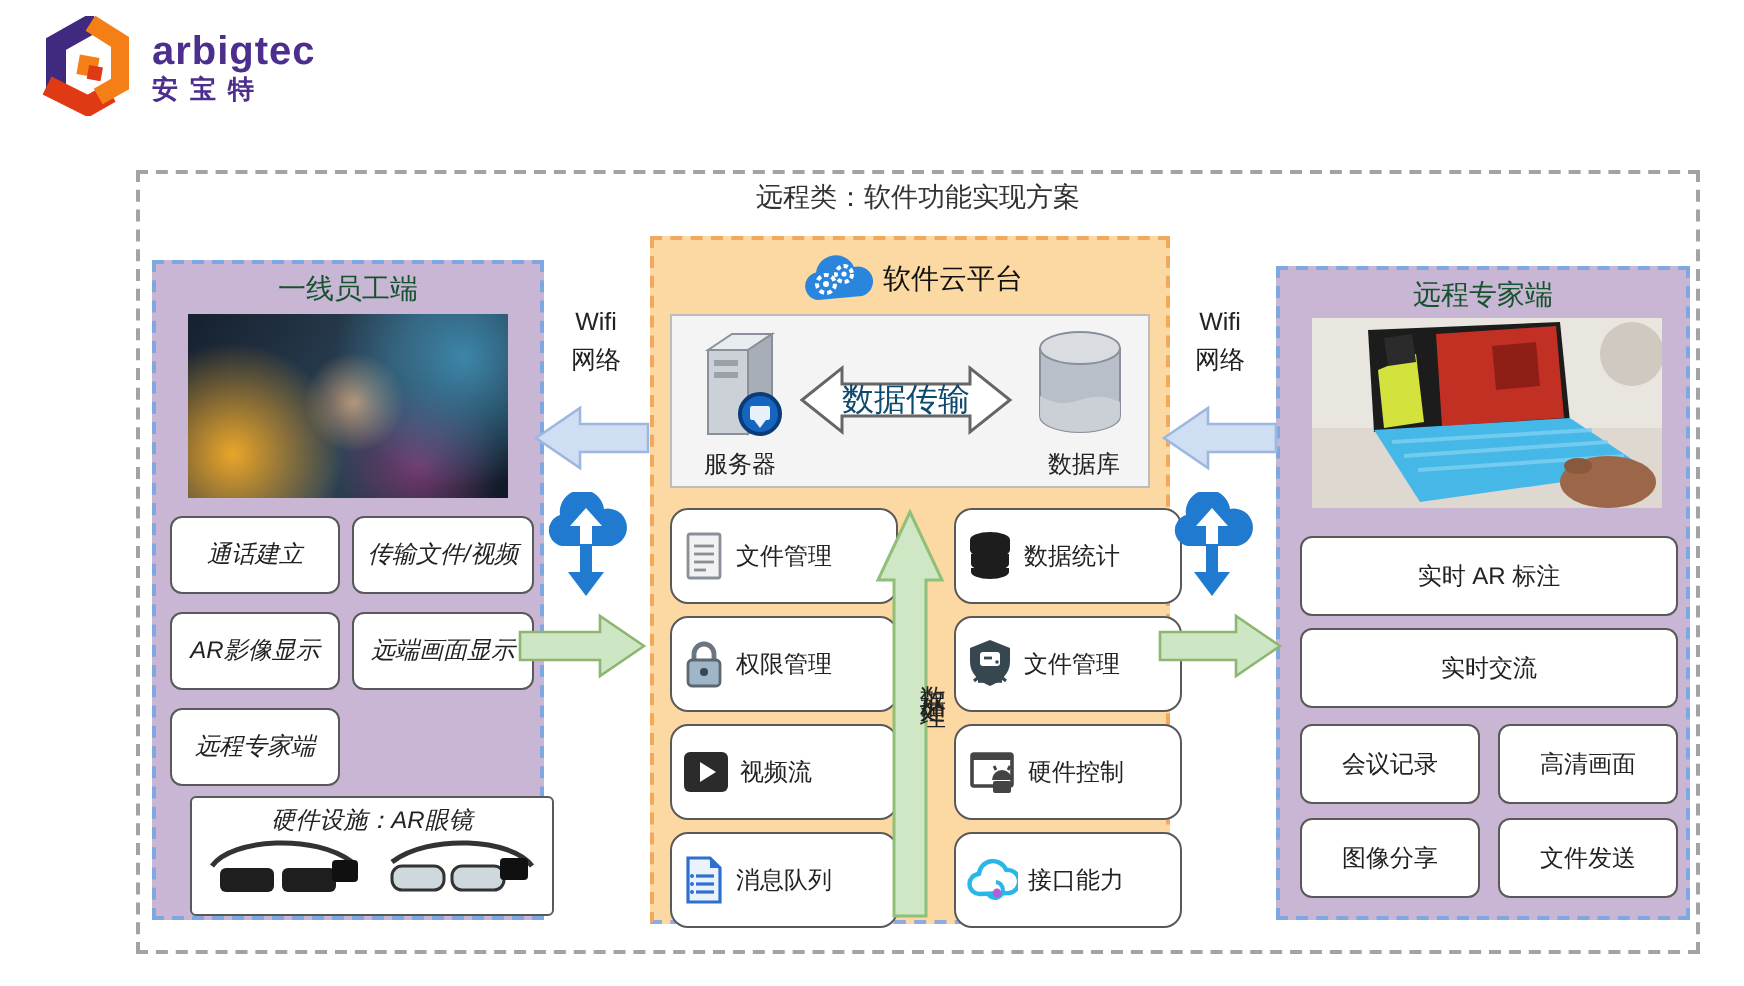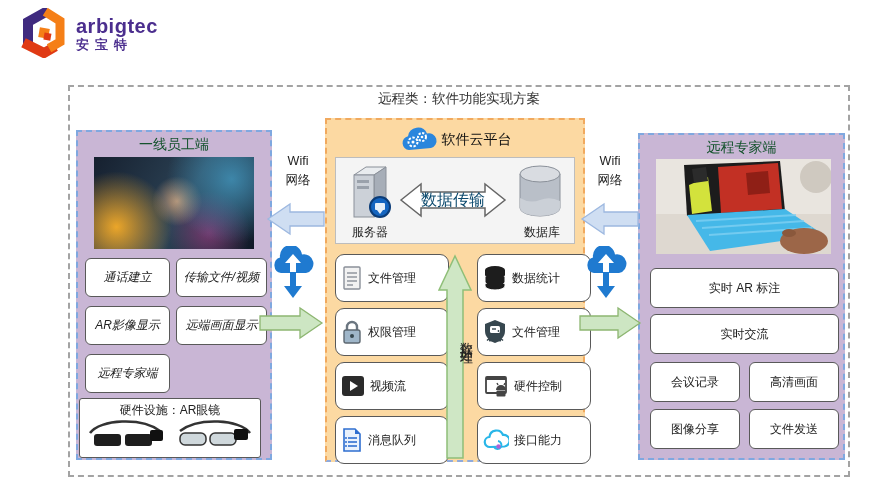--- a/index.html
+++ b/index.html
@@ -28,21 +28,21 @@
   .cloud-header{left:0;right:0;top:5px;display:flex;align-items:center;justify-content:center;gap:1px;height:30px;}
   .cloud-header-label{font-size:14px;color:#111;}
   
   .btn{position:absolute;background:#fff;border:1px solid #595959;border-radius:6px;
        display:flex;align-items:center;justify-content:center;font-size:12px;color:#222;white-space:nowrap;}
   .cbtn{border-radius:9px;justify-content:flex-start;padding:0 5px;gap:5px;text-align:right;}
   .cbtn .lbl{font-size:12px;}
   
   .worker-grid{left:7px;top:126px;width:182px;display:grid;grid-template-columns:85px 91px;gap:9px 6px;}
   .worker-grid .btn{position:static;height:37px;font-style:italic;}
-  .hw-box{left:1px;top:266px;width:182px;height:60px;background:#fff;border:1px solid #595959;border-radius:3px;box-sizing:border-box;}
+  .hw-box{left:17px;top:266px;width:182px;height:60px;background:#fff;border:1px solid #595959;border-radius:3px;box-sizing:border-box;font-style:italic;}
   .hw-title{left:0;right:0;top:3px;text-align:center;font-size:12px;color:#222;}
   .hw-glasses{left:2px;right:2px;top:20px;display:flex;justify-content:space-around;}
   
   .photo-worker{left:16px;top:25px;width:160px;height:92px;
     background:
       radial-gradient(circle at 14% 76%, rgba(246,172,40,.95), rgba(246,172,40,0) 36%),
       radial-gradient(circle at 86% 24%, rgba(66,148,186,.85), rgba(66,148,186,0) 42%),
       radial-gradient(circle at 52% 48%, rgba(196,156,122,.95), rgba(196,156,122,0) 26%),
       radial-gradient(circle at 72% 82%, rgba(186,64,146,.55), rgba(186,64,146,0) 30%),
       linear-gradient(120deg,#16202f,#2c4356 55%,#101826);}

